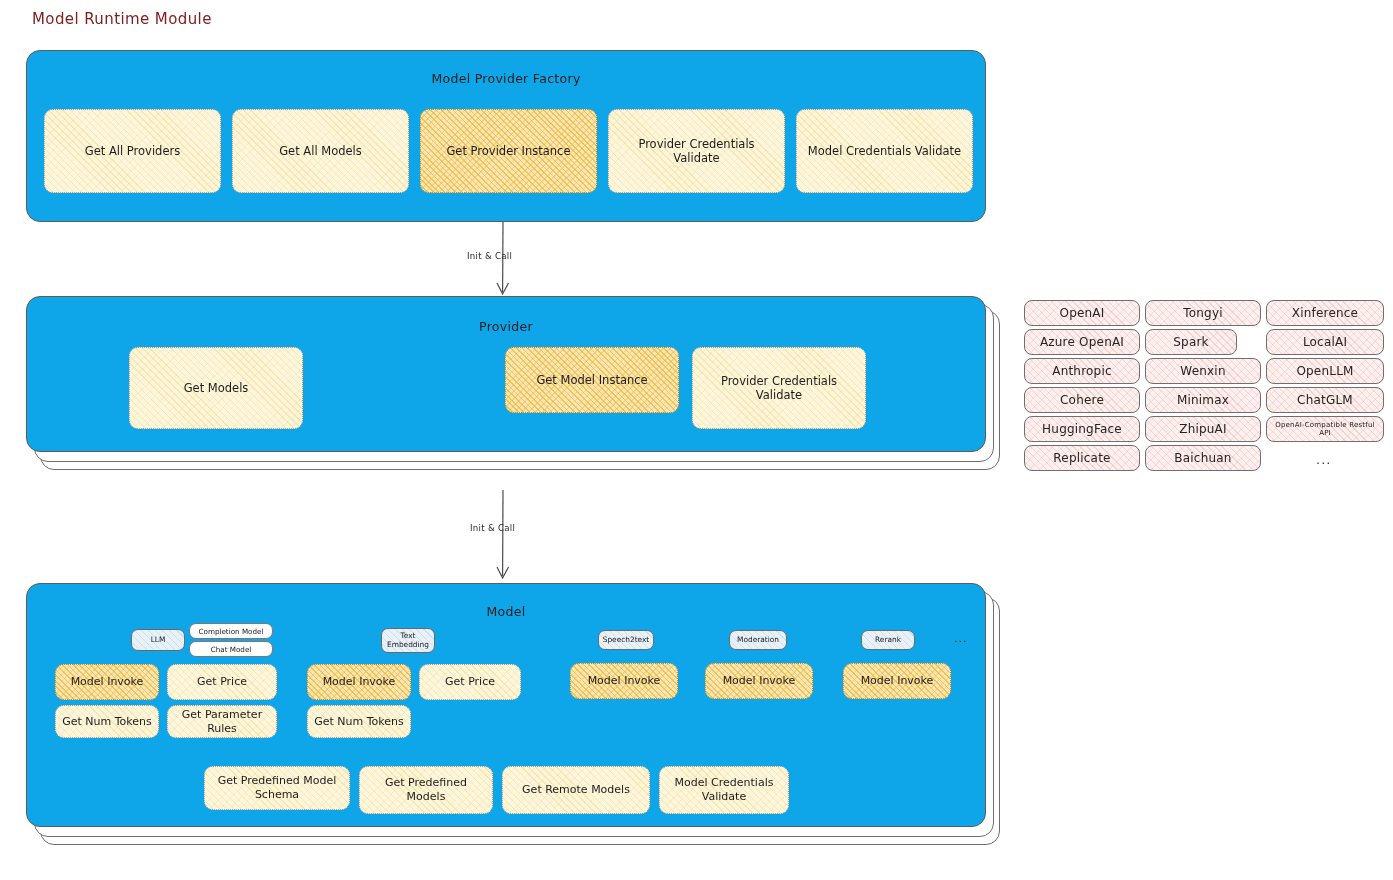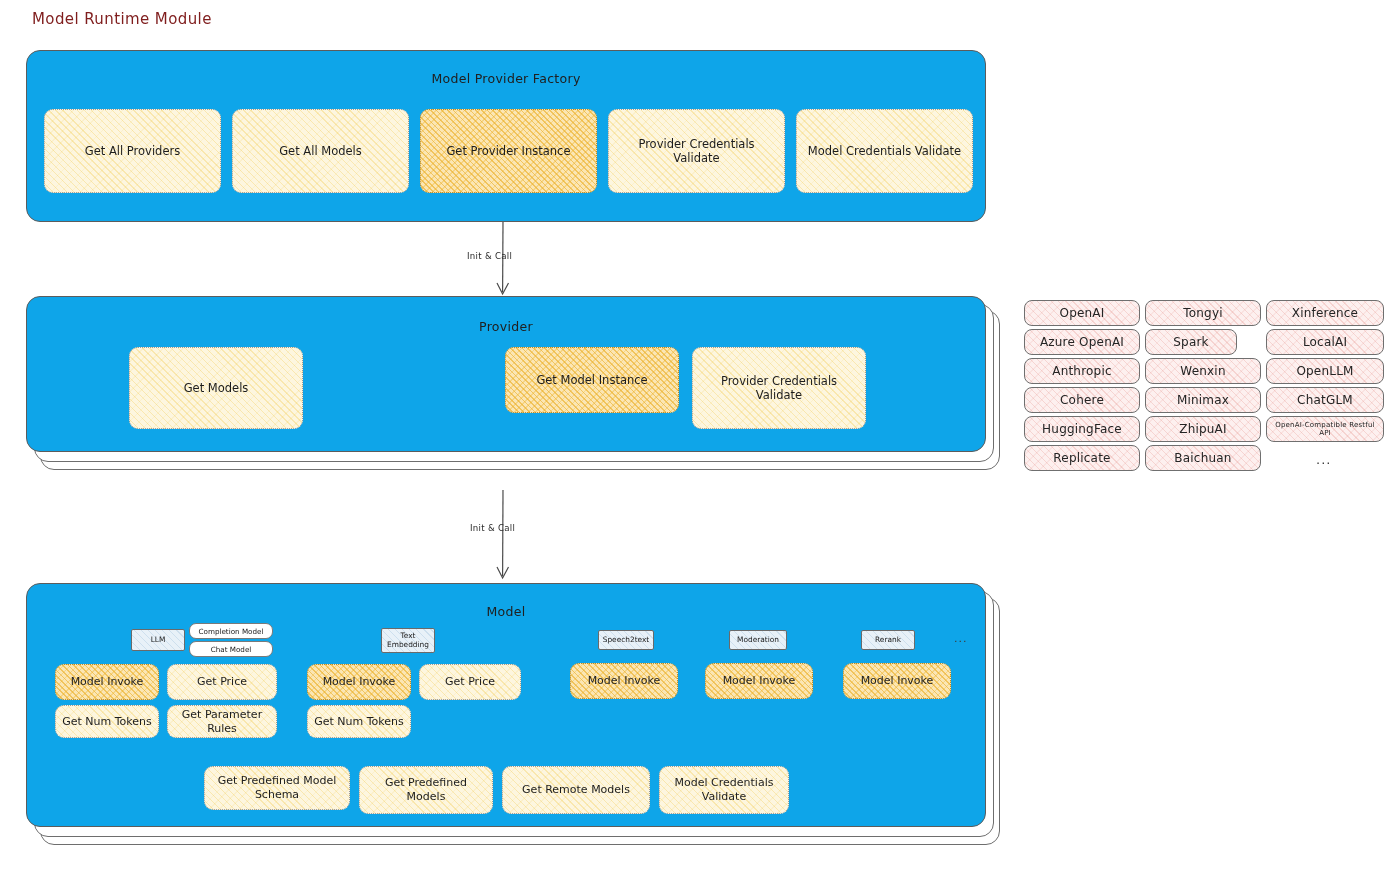--- a/index.html
+++ b/index.html
@@ -99,21 +99,21 @@
     font-size: 12px;
     color: #242424;
     letter-spacing: .2px;
     padding: 1px 3px;
   }
 
   
   .badge {
     position: absolute;
     border: 1.2px solid #6a6a6a;
-    border-radius: 2px;
+    border-radius: 7px;
     display: flex;
     align-items: center;
     justify-content: center;
     text-align: center;
     font-size: 7.4px;
     color: #202020;
     line-height: 1.2;
     padding: 1px 3px;
   }
   .subbadge {

